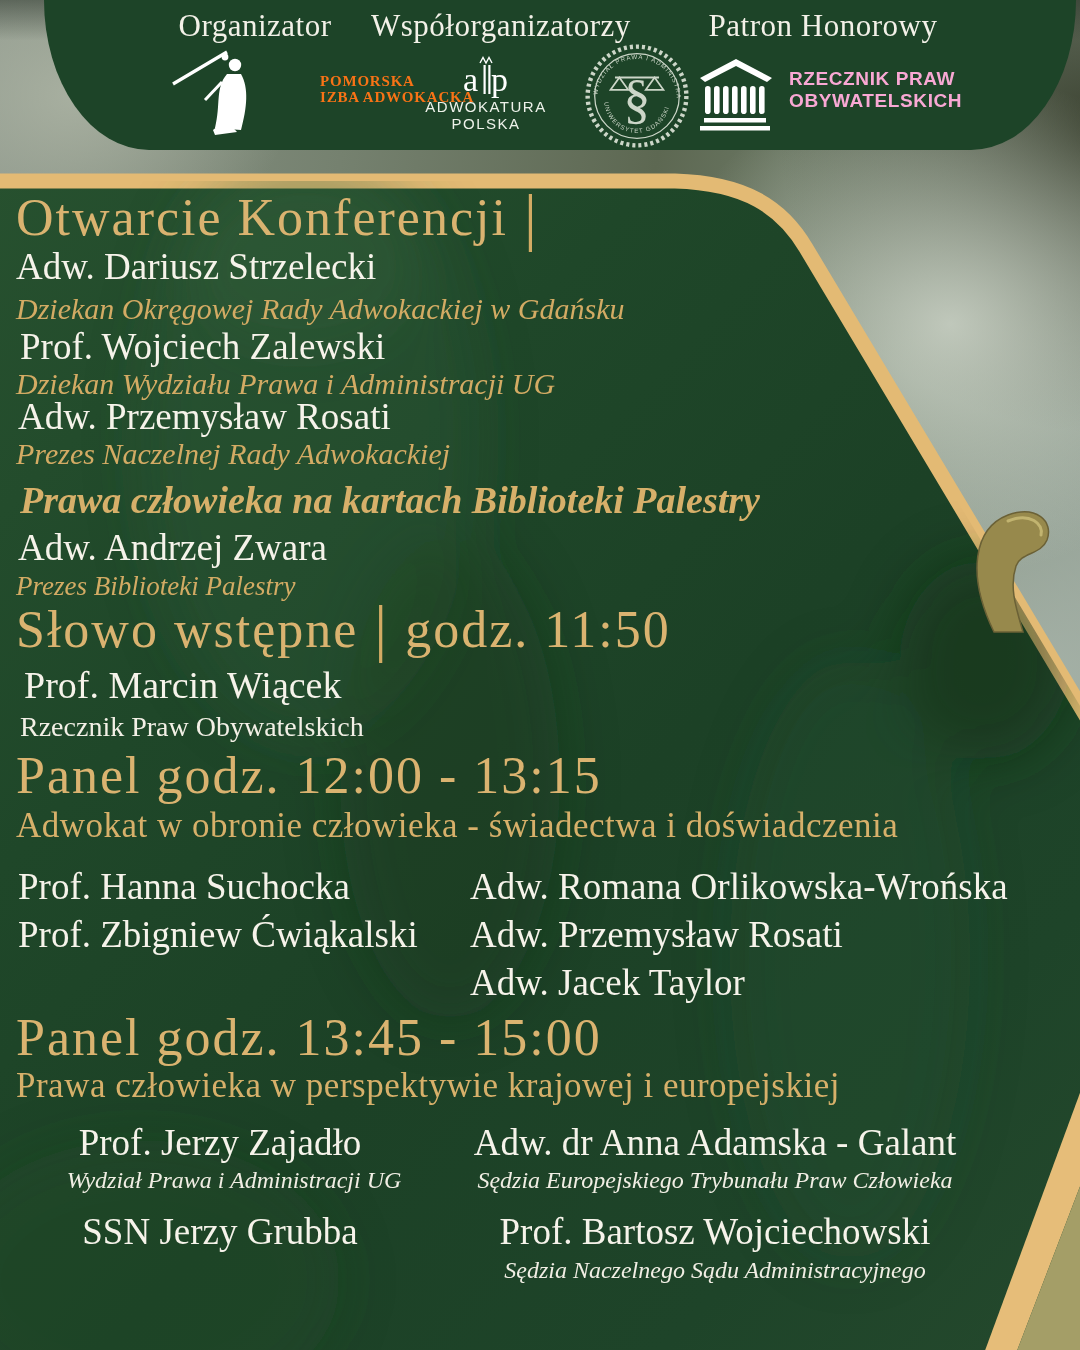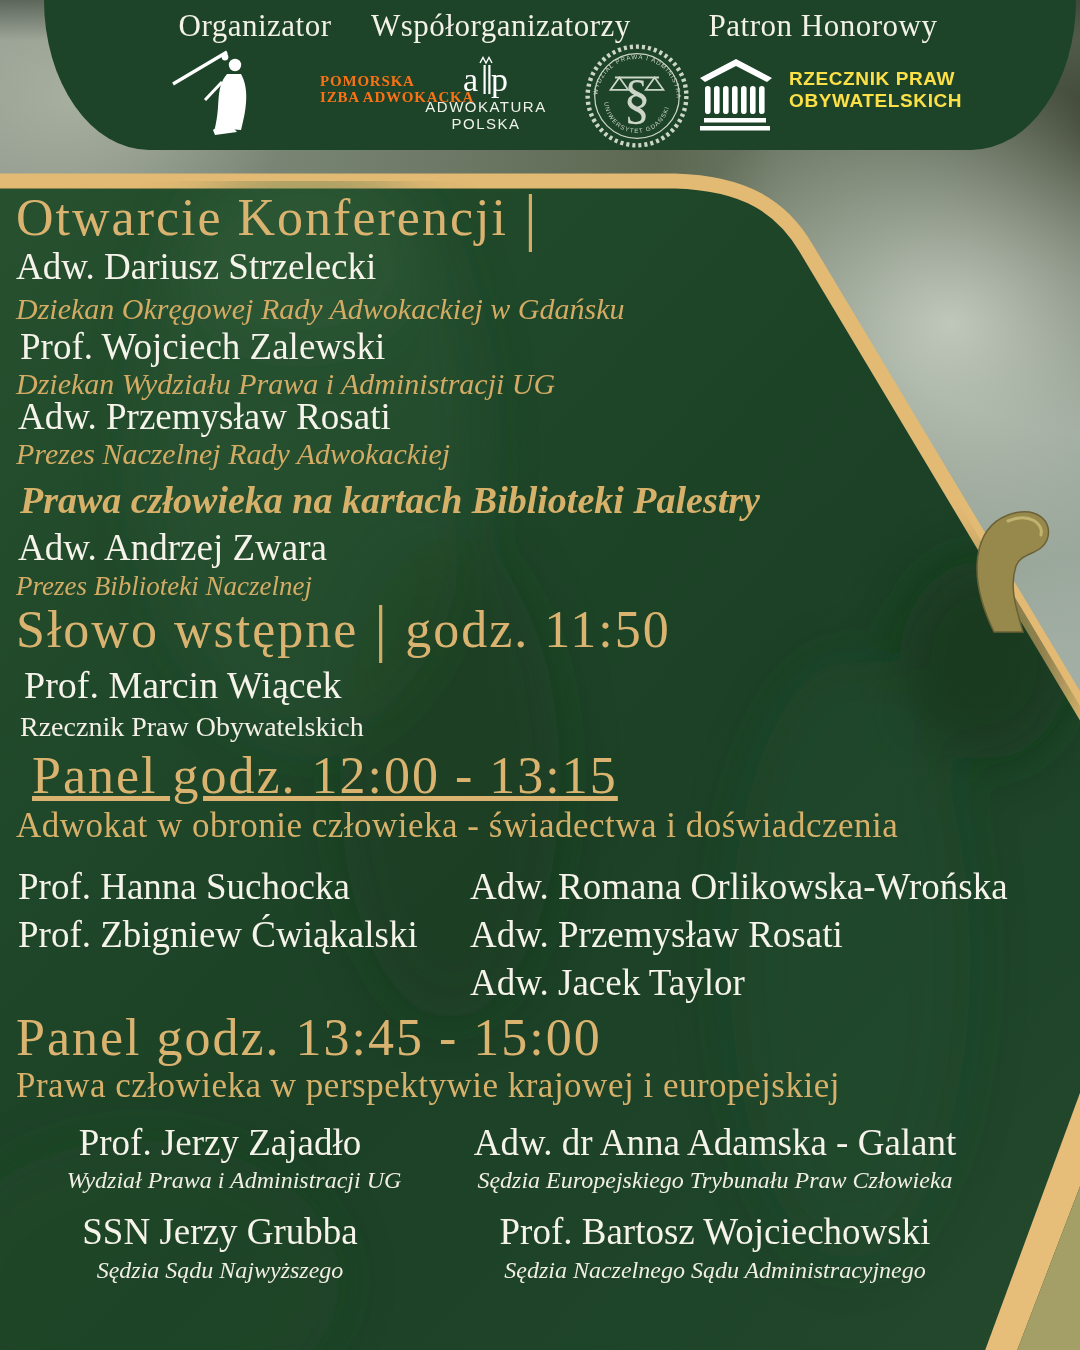--- a/index.html
+++ b/index.html
@@ -29,21 +29,21 @@
   }
   .logo-caption-serif{
     position:absolute;color:#f97316;font-family:"Liberation Serif","DejaVu Serif",serif;
     font-weight:bold;font-size:15px;letter-spacing:.8px;line-height:16px;white-space:nowrap;
   }
   .logo-caption-sans{
     position:absolute;color:#eef2ea;font-family:"Liberation Sans","DejaVu Sans",sans-serif;
     font-size:15px;letter-spacing:1.5px;line-height:17px;text-align:center;white-space:nowrap;
   }
   .logo-caption-bold{
-    position:absolute;color:#fde047;font-family:"Liberation Sans","DejaVu Sans",sans-serif;
+    position:absolute;color:#f9a8d4;font-family:"Liberation Sans","DejaVu Sans",sans-serif;
     font-weight:bold;font-size:19px;letter-spacing:.6px;line-height:22px;white-space:nowrap;
   }
   .abs{position:absolute;}
   
   .t-title{
     position:absolute;display:flex;align-items:center;
     font-size:52px;color:#dab370;letter-spacing:2px;white-space:nowrap;line-height:1;
   }
   .t-title .bar{font-size:64px;line-height:.8;font-weight:normal;margin:0 16px;position:relative;top:-2px;color:#d3ab64;}
   .t-name{position:absolute;font-size:37px;color:#f6f3ea;white-space:nowrap;line-height:1.15;}
@@ -175,31 +175,31 @@
   <div class="t-role-gold" style="left:16px;top:292px;">Dziekan Okręgowej Rady Adwokackiej w Gdańsku</div>
 
   <div class="t-name" style="left:20px;top:326px;">Prof. Wojciech Zalewski</div>
   <div class="t-role-gold" style="left:16px;top:367px;">Dziekan Wydziału Prawa i Administracji UG</div>
 
   <div class="t-name" style="left:18px;top:396px;">Adw. Przemysław Rosati</div>
   <div class="t-role-gold" style="left:16px;top:437px;">Prezes Naczelnej Rady Adwokackiej</div>
 
   <div class="t-lecture" style="left:20px;top:478px;">Prawa człowieka na kartach Biblioteki Palestry</div>
   <div class="t-name" style="left:18px;top:527px;">Adw. Andrzej Zwara</div>
-  <div class="t-role-gold small" style="left:16px;top:571px;">Prezes Biblioteki Naczelnej</div>
+  <div class="t-role-gold small" style="left:16px;top:571px;">Prezes Biblioteki Palestry</div>
 
   <div class="t-title" style="left:16px;top:604px;">
     <span>Słowo wstępne</span>
     <span class="bar">|</span>
     <span>godz. 11:50</span>
   </div>
   <div class="t-name" style="left:24px;top:664px;font-size:38px;">Prof. Marcin Wiącek</div>
   <div class="t-role-plain" style="left:20px;top:711px;">Rzecznik Praw Obywatelskich</div>
 
-  <div class="t-title" style="left:32px;top:750px;text-decoration:underline;">
+  <div class="t-title" style="left:16px;top:750px;">
     <span>Panel godz. 12:00 - 13:15</span>
   </div>
   <div class="t-sub" style="left:16px;top:806px;">Adwokat w obronie człowieka - świadectwa i doświadczenia</div>
 
   <div class="t-name" style="left:18px;top:866px;">Prof. Hanna Suchocka</div>
   <div class="t-name" style="left:18px;top:914px;">Prof. Zbigniew Ćwiąkalski</div>
   <div class="t-name" style="left:470px;top:866px;">Adw. Romana Orlikowska-Wrońska</div>
   <div class="t-name" style="left:470px;top:914px;">Adw. Przemysław Rosati</div>
   <div class="t-name" style="left:470px;top:962px;">Adw. Jacek Taylor</div>
 
@@ -208,18 +208,17 @@
   </div>
   <div class="t-sub" style="left:16px;top:1066px;">Prawa człowieka w perspektywie krajowej i europejskiej</div>
 
   <div class="t-name col-center" style="left:20px;top:1122px;width:400px;">Prof. Jerzy Zajadło</div>
   <div class="t-role-white col-center" style="left:34px;top:1167px;width:400px;">Wydział Prawa i Administracji UG</div>
 
   <div class="t-name col-center" style="left:430px;top:1122px;width:570px;">Adw. dr Anna Adamska - Galant</div>
   <div class="t-role-white col-center" style="left:430px;top:1167px;width:570px;">Sędzia Europejskiego Trybunału Praw Człowieka</div>
 
   <div class="t-name col-center" style="left:20px;top:1211px;width:400px;">SSN Jerzy Grubba</div>
-  <div class="t-role-white col-center" style="left:20px;top:1257px;width:400px;">Sędzia Sądu Najwyższego</div>
 
   <div class="t-name col-center" style="left:430px;top:1211px;width:570px;">Prof. Bartosz Wojciechowski</div>
   <div class="t-role-white col-center" style="left:430px;top:1257px;width:570px;">Sędzia Naczelnego Sądu Administracyjnego</div>
 
 </div>
 
 </body></html>

